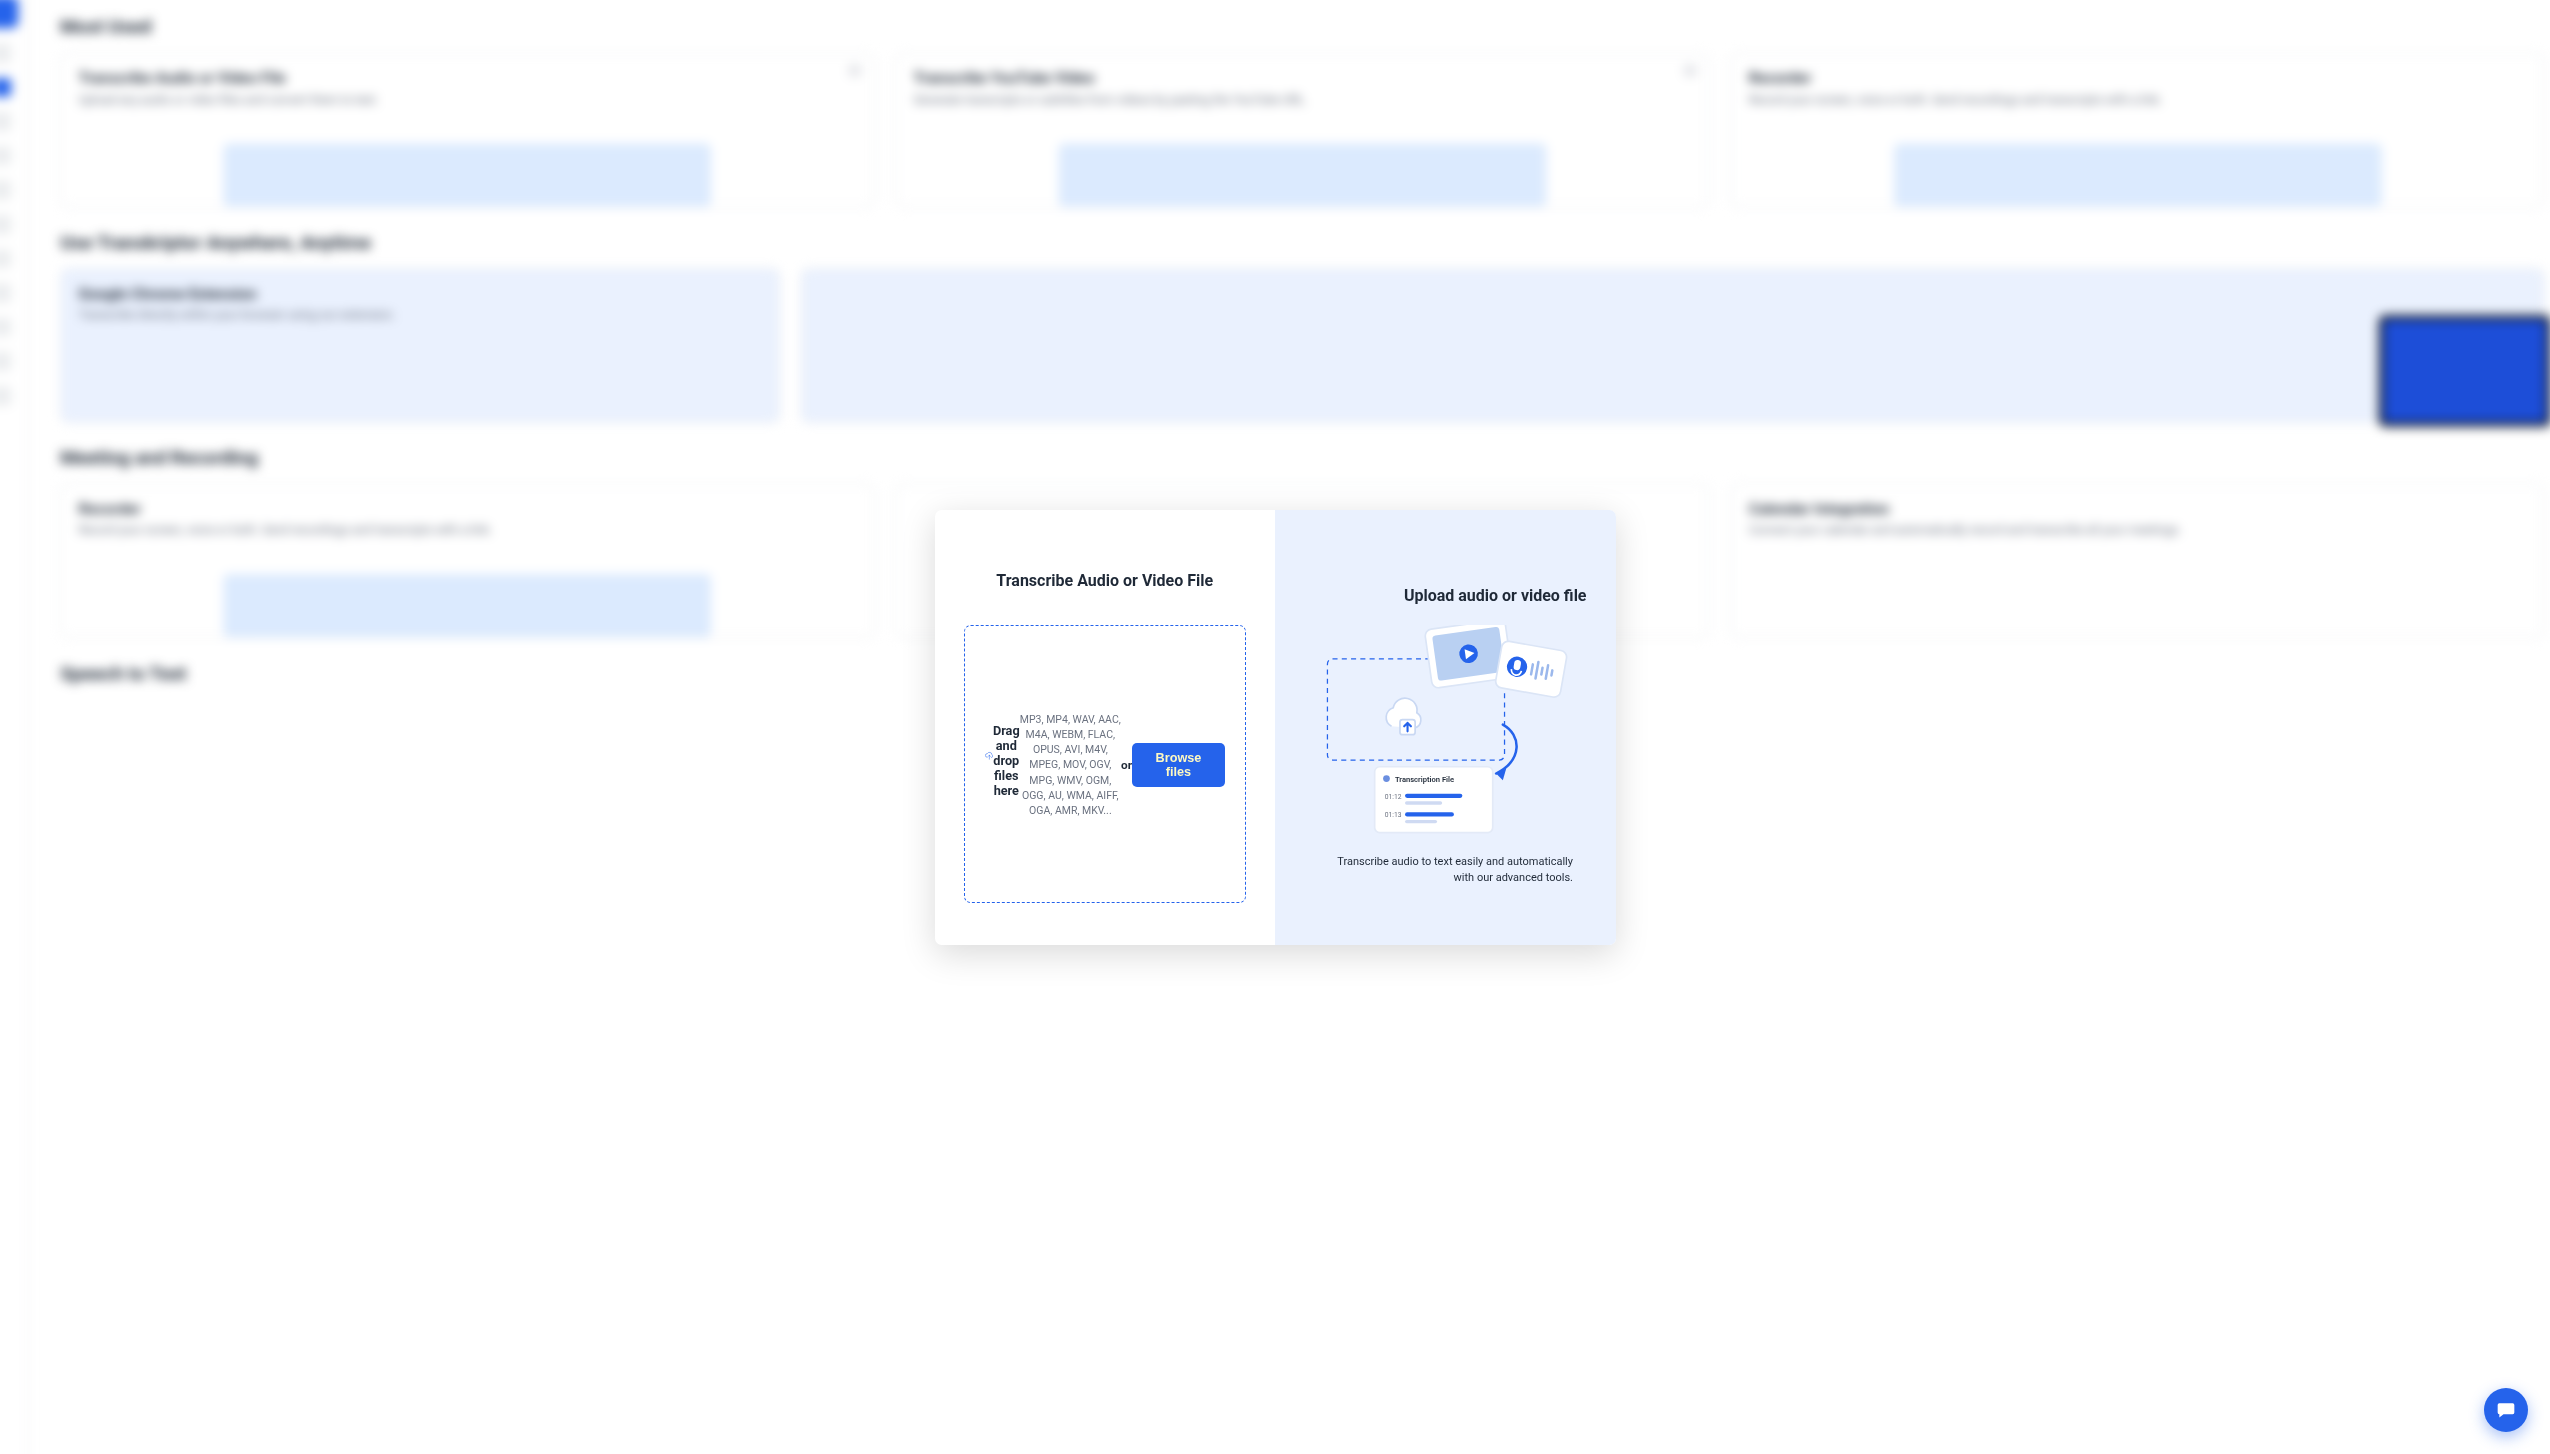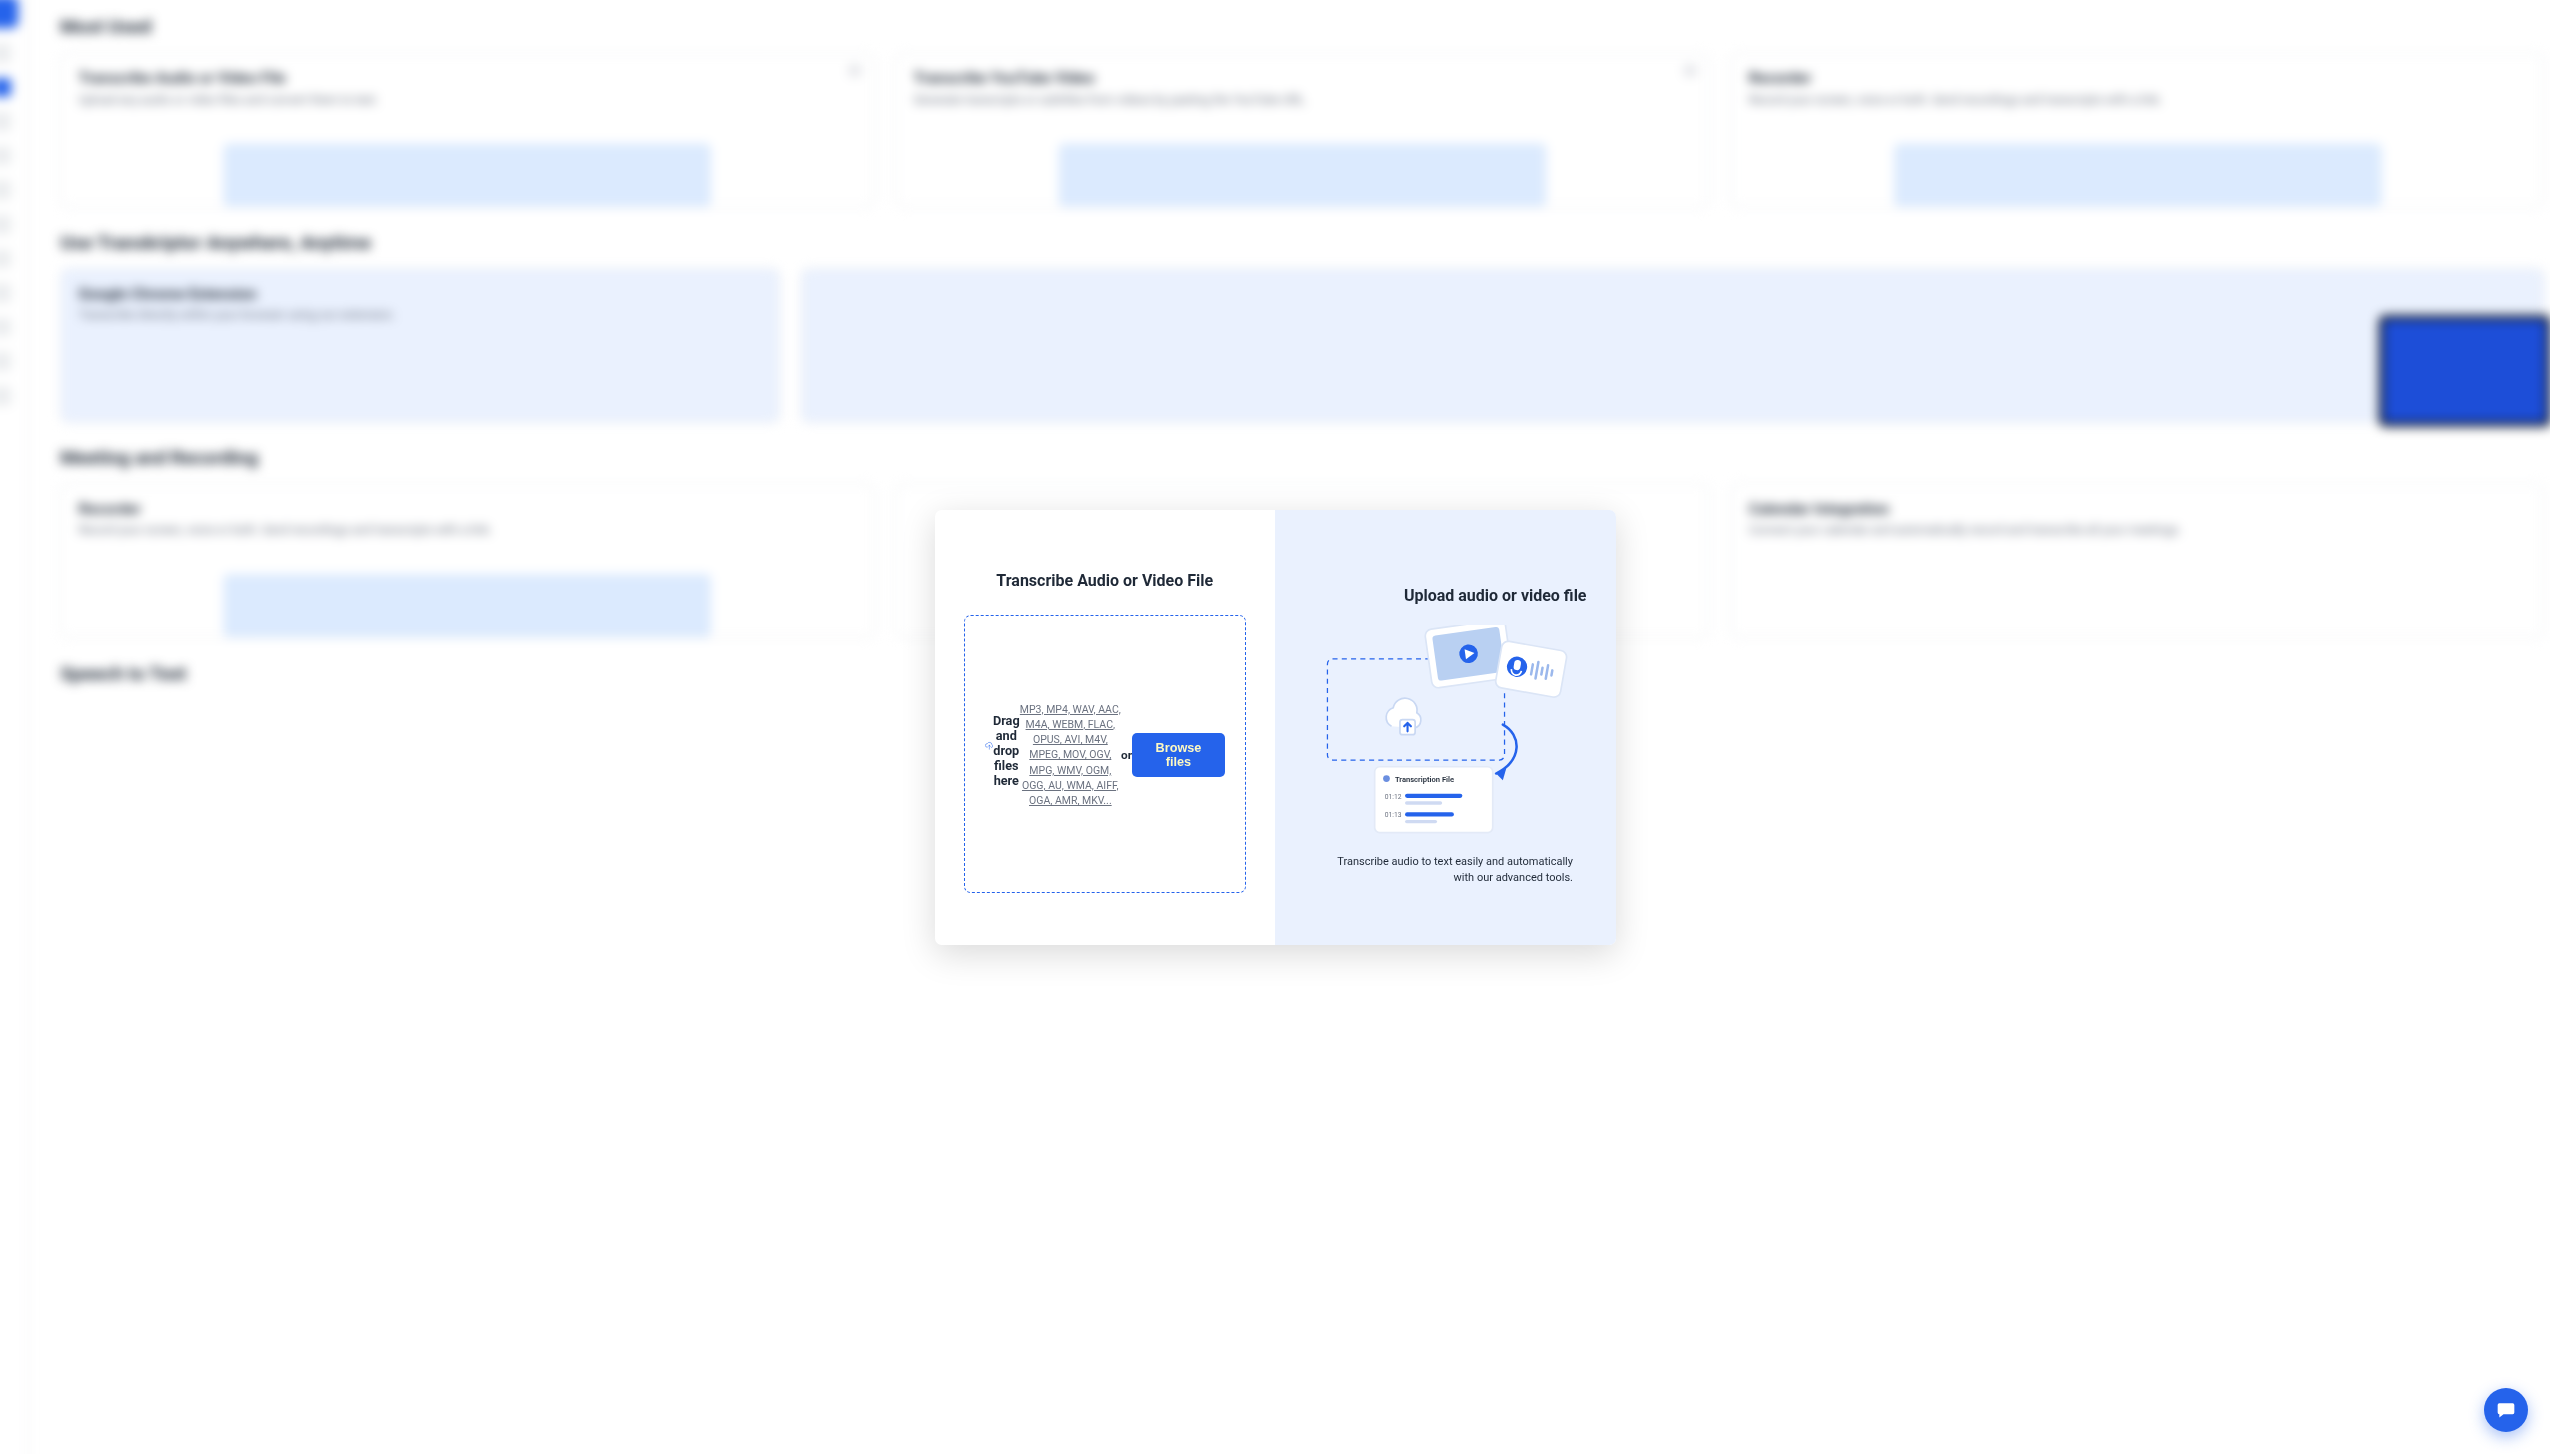--- a/index.html
+++ b/index.html
@@ -45,30 +45,30 @@
   }
   .modal-left, .modal-right { width: 50%; padding: 32px 29px 29px; position: relative; }
   .modal-right { background: #eaf1fe; }
   .close-btn {
     position: absolute; top: 11.8px; right: 11.8px;
     width: 23.6px; height: 23.6px; border: none; background: transparent; cursor: pointer;
     display:flex; align-items:center; justify-content:center; color:#4b5563;
   }
   .close-btn svg { width: 11.8px; height: 11.8px; }
 
-  .m-title { font-size: 16px; font-weight: 700; text-align: center; margin-top: 29px; margin-bottom: 25px; }
+  .m-title { font-size: 16px; font-weight: 700; text-align: center; margin-top: 29px; margin-bottom: 35px; }
 
   .dropzone {
     border: 1.3px dashed #2563eb; border-radius: 6.7px;
     height: 278px; padding: 25px 20px 22px;
     display: flex; align-items: center; text-align: center;
   }
   .cloud { width: 52px; height: 46px; color:#2563eb; margin-top:5px; margin-bottom: 23.6px; }
   .dz-head { font-size: 12.7px; font-weight: 700; margin-bottom: 8.4px; }
-  .dz-formats { font-size: 10.5px; color:#6b7280; line-height:1.45; max-width: 304px; text-decoration: underline; }
+  .dz-formats { font-size: 10.5px; color:#6b7280; line-height:1.45; max-width: 304px; }
   .dz-or { font-size: 11.8px; font-weight:700; margin: 11.8px 0; }
   .browse-btn {
     background:#2563eb; color:#fef9c3; border:none; border-radius:5px;
     padding: 8.4px 23.6px; font-size:12.7px; font-weight:600; cursor:pointer;
   }
 
   .r-title { font-size: 16px; font-weight:700; text-align:right; margin-top: 44px; margin-bottom: 20px; }
   .illus-wrap { display:flex; justify-content:center; margin-bottom: 18.6px; }
   .illus { width: 253px; height: 211px; }
   .r-desc { font-size: 11px; text-align:right; color:#1f2937; line-height:1.45; padding: 0 13.5px; }

